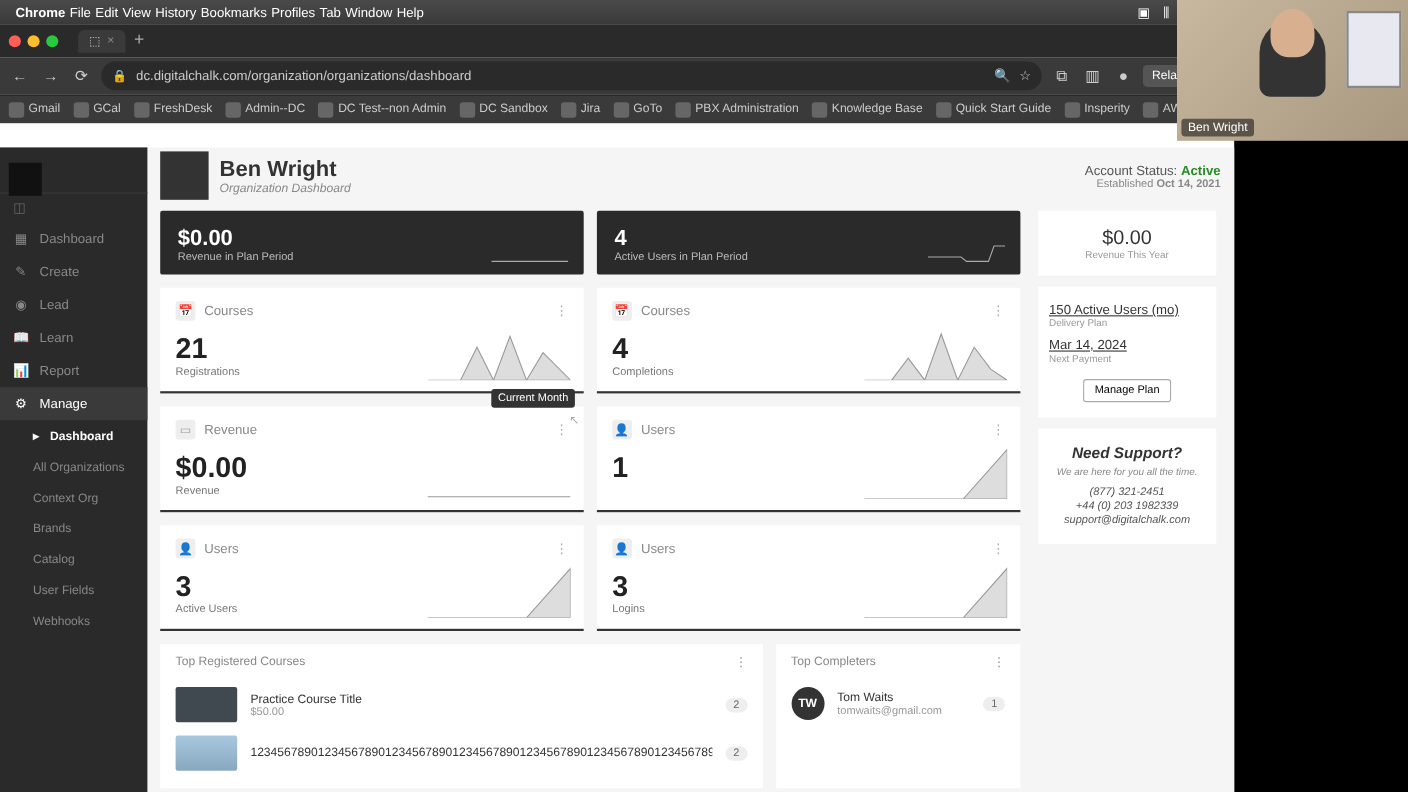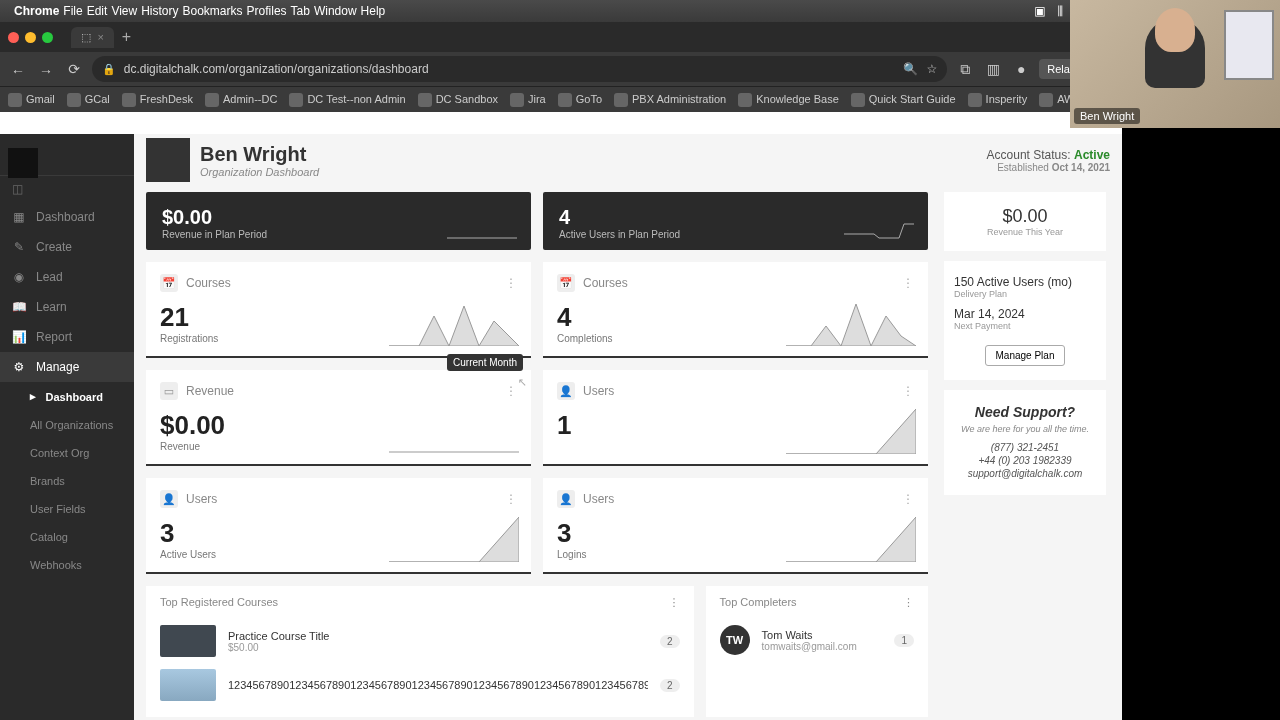--- a/index.html
+++ b/index.html
@@ -71,21 +71,21 @@
 .spark-dark path { fill: none; stroke: #aaa; }
 
 .tooltip { position: absolute; top: -16px; right: 8px; background: #333; color: #fff; font-size: 10px; padding: 3px 6px; border-radius: 3px; }
 .cursor { position: absolute; top: 6px; right: 4px; font-size: 11px; }
 
 .rside { width: 170px; padding: 0 4px; }
 .rcard { background: #fff; padding: 14px 10px; margin-bottom: 10px; text-align: center; font-size: 11px; color: #666; }
 .rcard .rv { font-size: 18px; color: #333; font-weight: 500; }
 .rcard .rl { font-size: 9px; color: #999; }
 .rcard .ln { text-align: left; margin-bottom: 8px; }
-.rcard .ln .v { font-size: 12px; color: #333; }
+.rcard .ln .v { font-size: 12px; color: #333; text-decoration: underline; }
 .rcard .ln .l { font-size: 9px; color: #999; }
 .rcard button { border: 1px solid #aaa; background: #fff; padding: 4px 10px; font-size: 10px; border-radius: 3px; margin-top: 6px; }
 .rcard.support { text-align: center; font-style: italic; }
 .rcard.support h4 { font-size: 14px; color: #333; margin-bottom: 4px; }
 .rcard.support p { font-size: 9px; color: #888; margin-bottom: 8px; }
 .rcard.support div { font-size: 10px; color: #555; margin: 2px 0; }
 
 .list-section { background: #fff; margin-top: 12px; padding: 10px 14px; }
 .list-section h5 { font-size: 11px; color: #888; font-weight: 400; margin-bottom: 10px; display: flex; }
 .list-section h5 .dots { margin-left: auto; }
@@ -259,24 +259,24 @@
       <div class="side-item side-sub">
           <span>All Organizations</span>
         </div>
       <div class="side-item side-sub">
           <span>Context Org</span>
         </div>
       <div class="side-item side-sub">
           <span>Brands</span>
         </div>
       <div class="side-item side-sub">
+          <span>Catalog</span>
+        </div>
+      <div class="side-item side-sub">
           <span>User Fields</span>
-        </div>
-      <div class="side-item side-sub">
-          <span>Catalog</span>
         </div>
       <div class="side-item side-sub">
           <span>Webhooks</span>
         </div>
     </div>
 
     <div class="main">
       <div class="header">
         <div class="avatar-sq"></div>
         <div>

